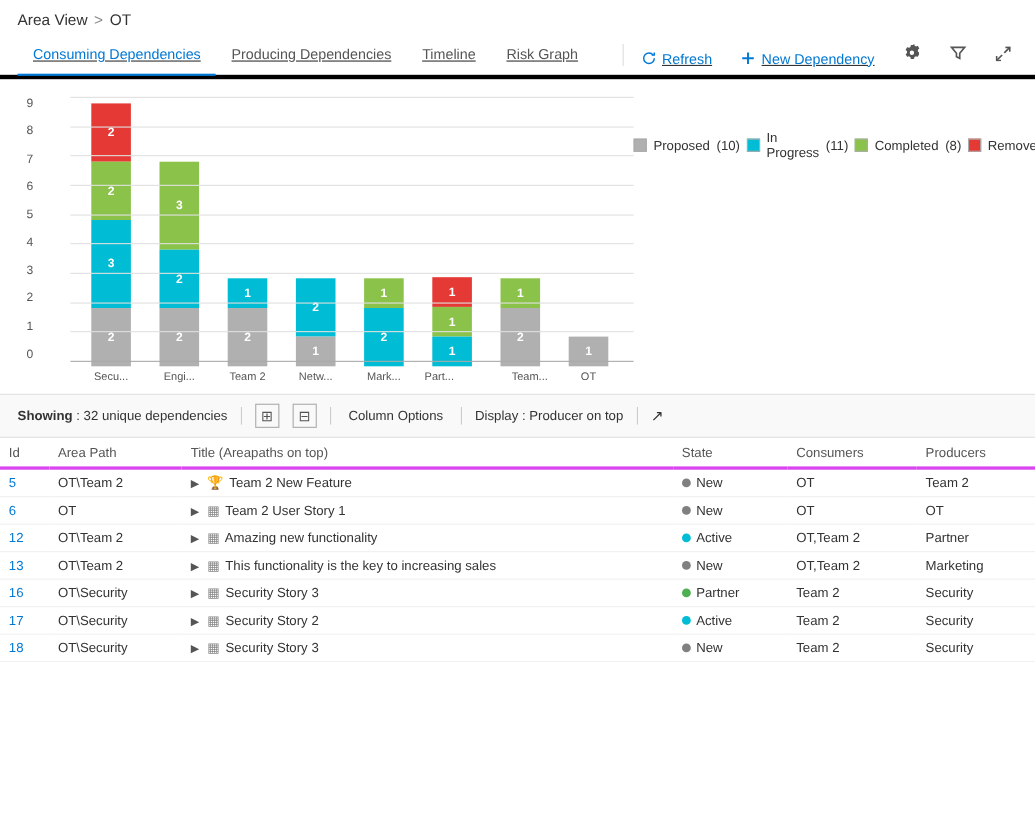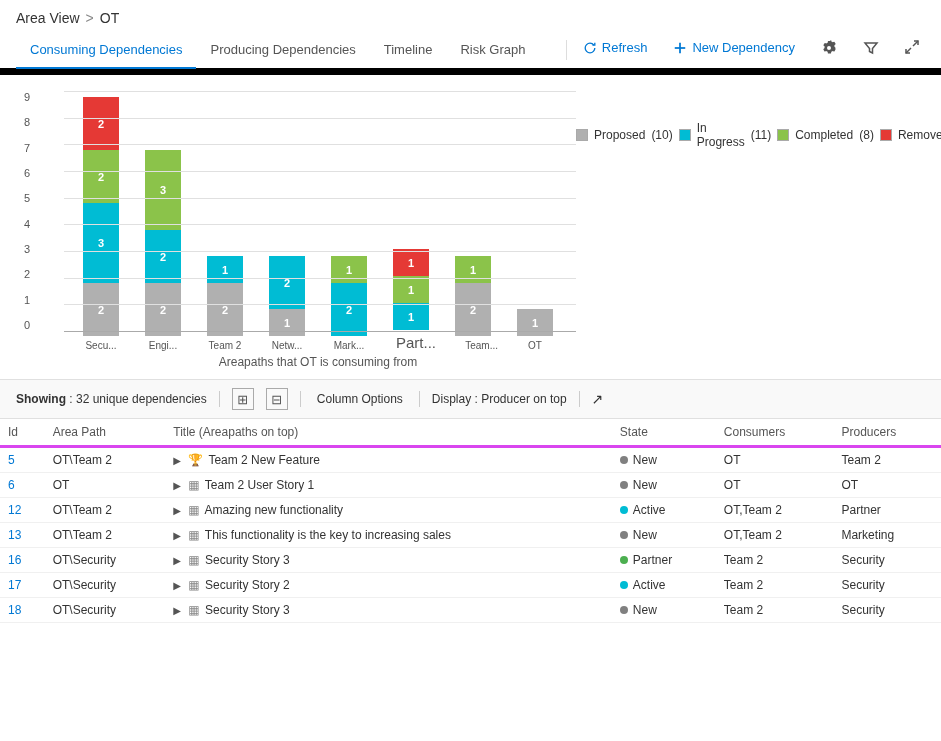--- a/index.html
+++ b/index.html
@@ -4,26 +4,26 @@
   <style>
     * { box-sizing: border-box; margin: 0; padding: 0; }
     body { font-family: 'Segoe UI', Arial, sans-serif; font-size: 13px; color: #333; background: #fff; width: 941px; min-height: 741px; }
 
     
     .breadcrumb { display: flex; align-items: center; padding: 10px 16px 6px; font-size: 14px; color: #333; }
     .breadcrumb-sep { margin: 0 6px; color: #888; }
     .breadcrumb-current { color: #333; font-weight: 500; }
 
     
-    .nav-bar { display: flex; align-items: center; border-bottom: 7px solid #000000; padding: 0 16px; }
+    .nav-bar { display: flex; align-items: center; border-bottom: 4px solid #000000; padding: 0 16px; text-decoration: underline; }
     .nav-tabs { display: flex; align-items: center; flex: 1; }
     .nav-tab { padding: 10px 14px; cursor: pointer; font-size: 13px; color: #555; text-decoration: none; border-bottom: 2px solid transparent; margin-bottom: -1px; white-space: nowrap; }
     .nav-tab.active { color: #0078d4; border-bottom: 2px solid #0078d4; font-weight: 500; }
     .nav-divider { width: 1px; height: 20px; background: #ddd; margin: 0 10px; }
-    .nav-actions { display: flex; align-items: flex-start; gap: 14px; }
+    .nav-actions { display: flex; align-items: flex-end; gap: 14px; }
     .nav-action-btn { display: flex; align-items: center; gap: 5px; cursor: pointer; color: #0078d4; font-size: 13px; border: none; background: none; padding: 4px 6px; }
     .nav-action-btn svg { width: 14px; height: 14px; }
     .nav-icon-btn { cursor: pointer; background: none; border: none; color: #555; padding: 4px 6px; font-size: 16px; }
 
     
     .chart-section { padding: 16px 20px 10px; display: flex; align-items: flex-start; }
     .chart-container { flex: 1; position: relative; }
     .chart-legend { display: flex; flex-direction: row; gap: 6px; padding-top: 30px; min-width: 130px; font-size: 12px; }
     .legend-item { display: flex; align-items: center; gap: 6px; }
     .legend-color { width: 12px; height: 12px; border: 1px solid #aaa; flex-shrink: 0; }
@@ -171,39 +171,38 @@
         </div>
         <span style="font-size:10px;color:#555;margin-top:4px;width:50px;text-align:center;">Mark...</span>
       </div>
 
       <div style="display:flex;flex-direction:column;align-items:center;margin:0 6px;">
         <div style="display:flex;flex-direction:column-reverse;align-items:center;">
           <div style="width:36px;height:27px;background:#00bcd4;display:flex;align-items:center;justify-content:center;font-size:11px;font-weight:600;color:#fff;">1</div>
           <div style="width:36px;height:27px;background:#8bc34a;display:flex;align-items:center;justify-content:center;font-size:11px;font-weight:600;color:#fff;">1</div>
           <div style="width:36px;height:27px;background:#e53935;display:flex;align-items:center;justify-content:center;font-size:11px;font-weight:600;color:#fff;">1</div>
         </div>
-        <span style="font-size:15px;color:#555;margin-top:4px;width:50px;text-align:right;">Part...</span>
+        <span style="font-size:10px;color:#555;margin-top:4px;width:50px;text-align:left;">Part...</span>
       </div>
 
       <div style="display:flex;flex-direction:column;align-items:center;margin:0 6px;">
         <div style="display:flex;flex-direction:column-reverse;align-items:center;">
           <div style="width:36px;height:53px;background:#b0b0b0;display:flex;align-items:center;justify-content:center;font-size:11px;font-weight:600;color:#fff;">2</div>
           <div style="width:36px;height:27px;background:#8bc34a;display:flex;align-items:center;justify-content:center;font-size:11px;font-weight:600;color:#fff;">1</div>
         </div>
         <span style="font-size:10px;color:#555;margin-top:4px;width:50px;text-align:right;">Team...</span>
       </div>
 
       <div style="display:flex;flex-direction:column;align-items:center;margin:0 6px;">
         <div style="display:flex;flex-direction:column-reverse;align-items:center;">
           <div style="width:36px;height:27px;background:#b0b0b0;display:flex;align-items:center;justify-content:center;font-size:11px;font-weight:600;color:#fff;">1</div>
         </div>
         <span style="font-size:10px;color:#555;margin-top:4px;width:50px;text-align:center;">OT</span>
       </div>
     </div>
-    <div class="chart-caption">Areapaths that OT is consuming from</div>
   </div>
 
   <div class="chart-legend">
     <div class="legend-item">
       <div class="legend-color" style="background:#b0b0b0;"></div>
       <span>Proposed</span>
       <span>(10)</span>
     </div>
     <div class="legend-item">
       <div class="legend-color" style="background:#00bcd4;"></div>

